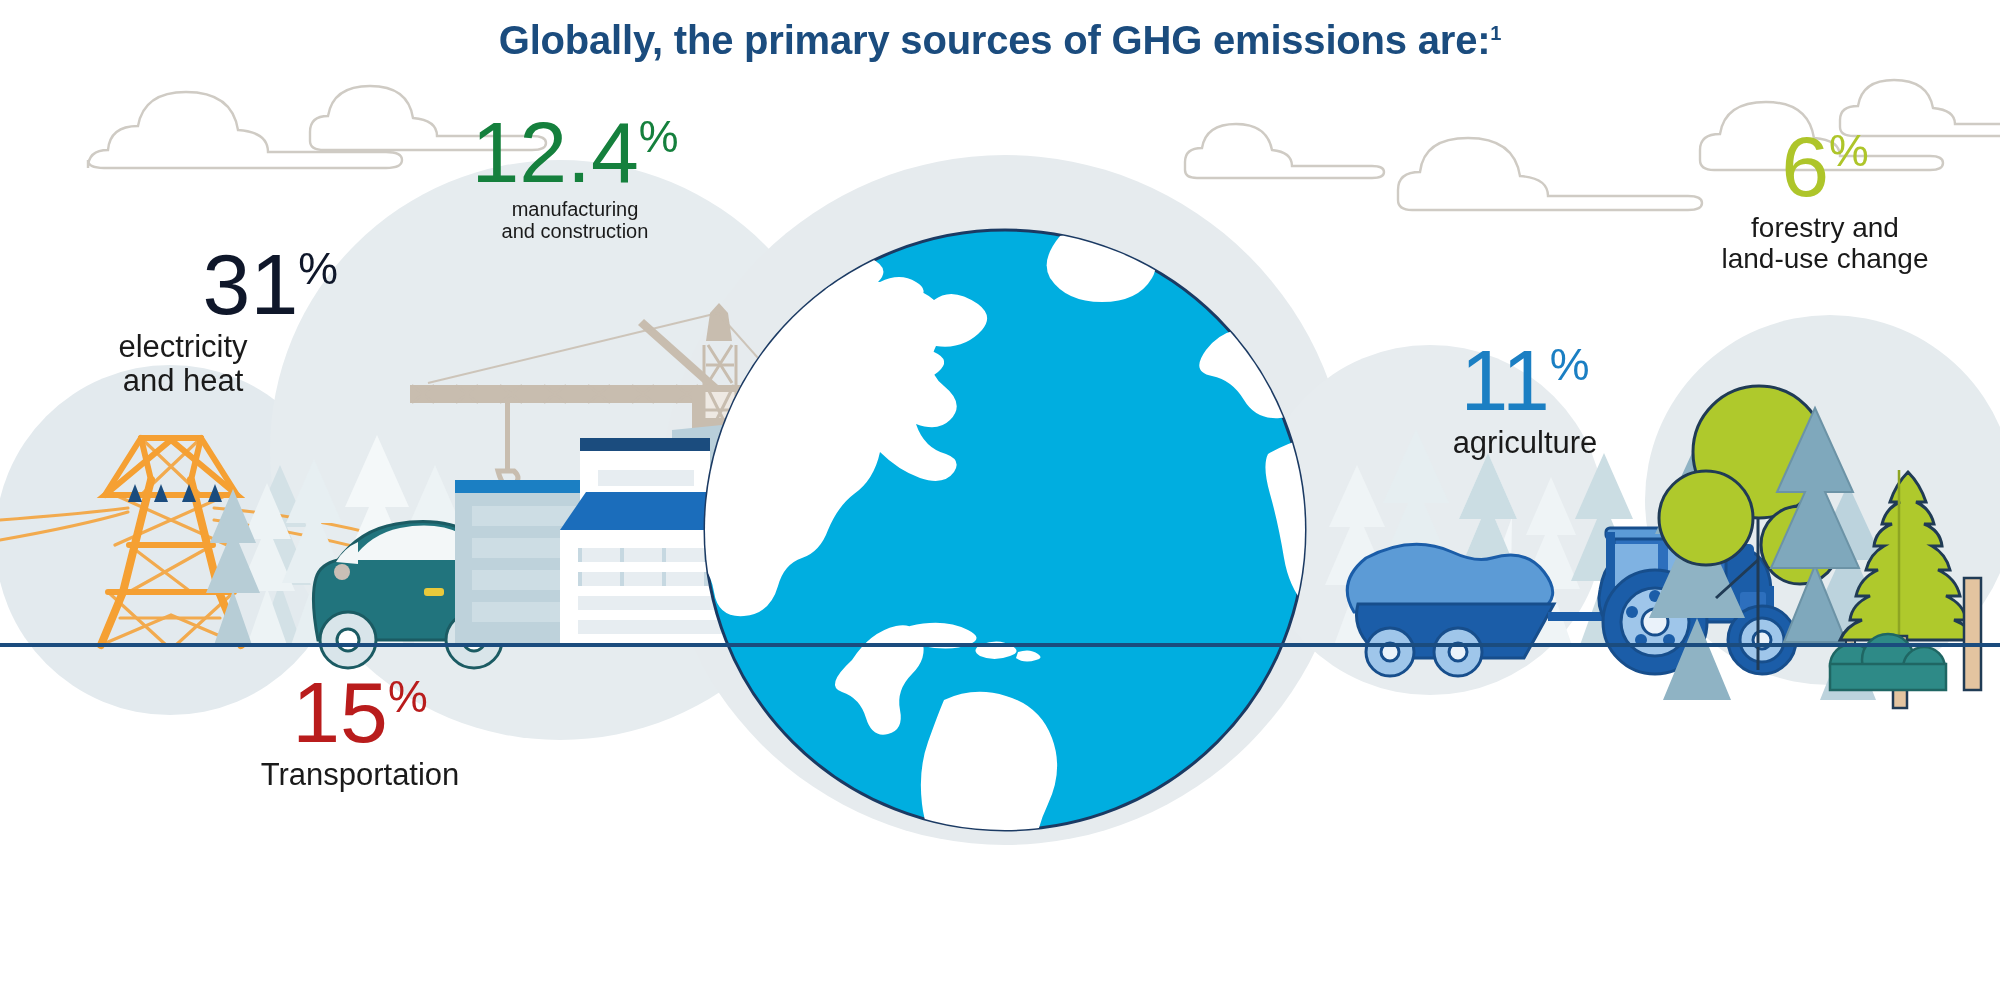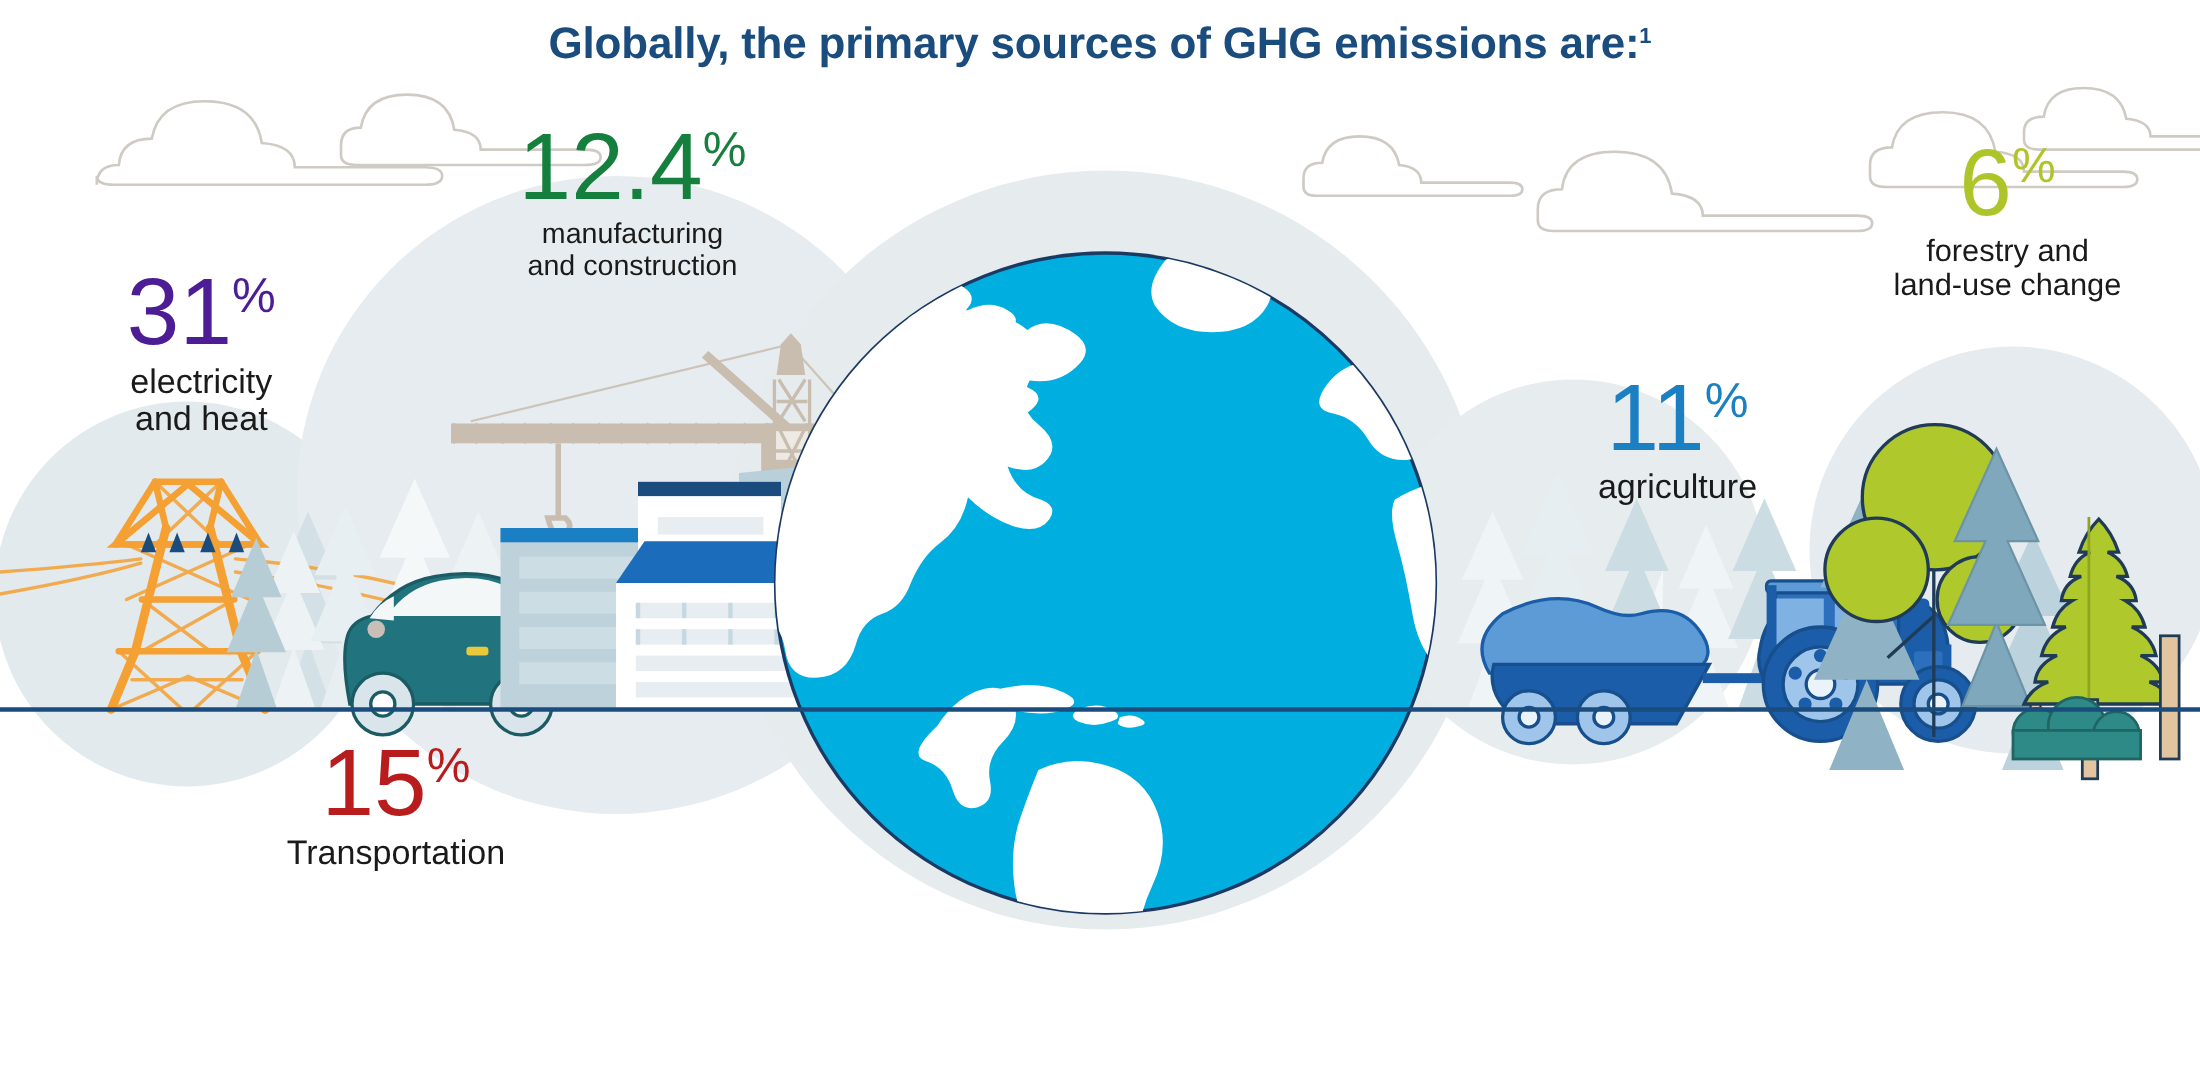--- a/index.html
+++ b/index.html
@@ -24,26 +24,26 @@
     font-weight:400;line-height:0.95;white-space:nowrap;
   }
   .stat .num .pct{font-size:0.52em;vertical-align:super;line-height:1;}
   .stat .lab{
     font-family:"Liberation Sans",sans-serif;
     color:#1a1a1a;line-height:1.12;margin-top:4px;white-space:pre-line;
   }
 
   
   #stat-electricity{left:28px;top:244px;width:310px;}
-  #stat-electricity .num{font-size:86px;color:#4c1d95;}
+  #stat-electricity .num{font-size:86px;color:#0f172a;text-align:right;}
   #stat-electricity .lab{font-size:31px;}
 
   #stat-manufacturing{left:400px;top:112px;width:350px;}
   #stat-manufacturing .num{font-size:86px;color:#15803d;}
-  #stat-manufacturing .lab{font-size:26px;}
+  #stat-manufacturing .lab{font-size:20px;}
 
   #stat-transportation{left:200px;top:672px;width:320px;}
   #stat-transportation .num{font-size:86px;color:#b91c1c;}
   #stat-transportation .lab{font-size:31px;}
 
   #stat-agriculture{left:1380px;top:340px;width:290px;}
   #stat-agriculture .num{font-size:86px;color:#1B7FC3;}
   #stat-agriculture .lab{font-size:31px;}
 
   #stat-forestry{left:1660px;top:126px;width:330px;}

